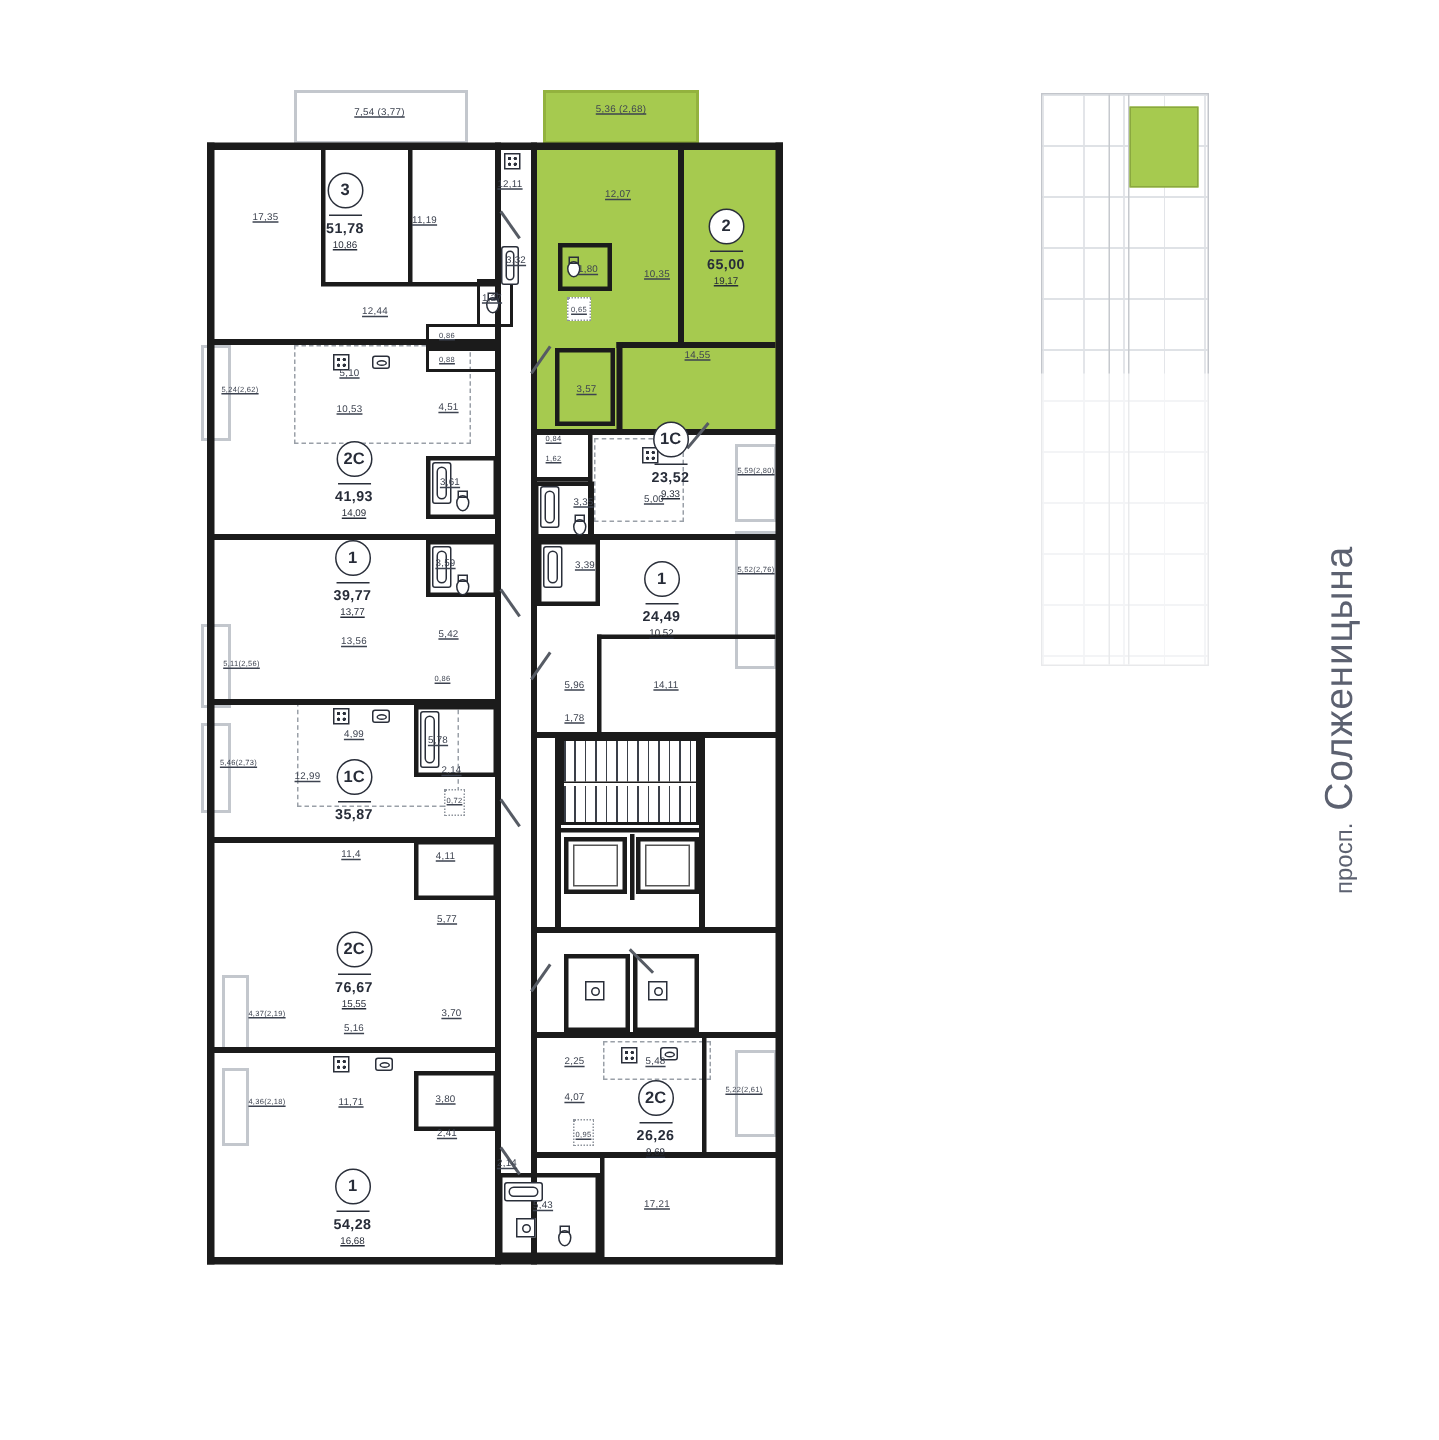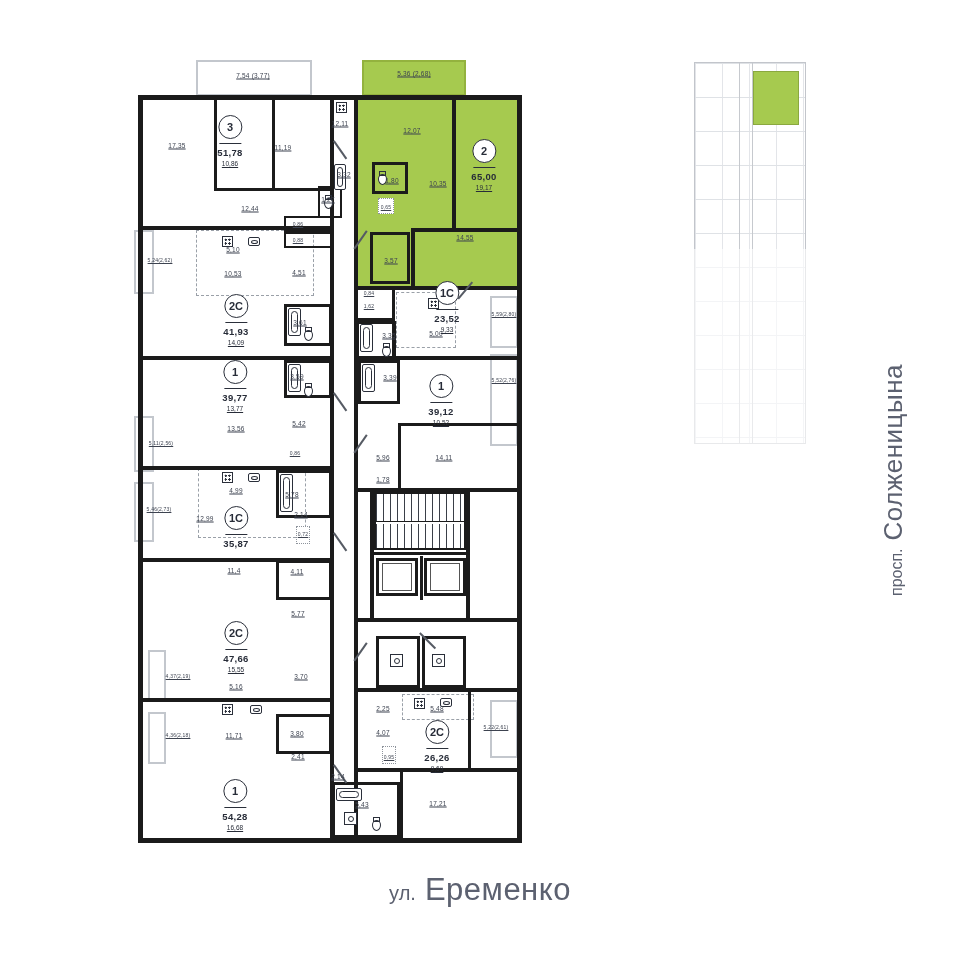--- a/index.html
+++ b/index.html
@@ -264,56 +264,52 @@
     <div class="living">13,77</div>
   </div>
   <div class="badge" style="left:236px;top:506px">
     <div class="circ">1C</div>
     <div class="rule"></div>
     <div class="area">35,87</div>
   </div>
   <div class="badge" style="left:236px;top:621px">
     <div class="circ">2C</div>
     <div class="rule"></div>
-    <div class="area">47,66</div>
+    <div class="area">76,67</div>
     <div class="living">15,55</div>
   </div>
   <div class="badge" style="left:235px;top:779px">
     <div class="circ">1</div>
     <div class="rule"></div>
     <div class="area">54,28</div>
     <div class="living">16,68</div>
   </div>
   <div class="badge" style="left:447px;top:281px">
     <div class="circ">1C</div>
     <div class="rule"></div>
     <div class="area">23,52</div>
     <div class="living">9,33</div>
   </div>
   <div class="badge" style="left:441px;top:374px">
     <div class="circ">1</div>
     <div class="rule"></div>
-    <div class="area">39,12</div>
+    <div class="area">24,49</div>
     <div class="living">10,52</div>
   </div>
   <div class="badge" style="left:437px;top:720px">
     <div class="circ">2C</div>
     <div class="rule"></div>
     <div class="area">26,26</div>
     <div class="living">9,69</div>
   </div>
 
   <div class="minimap">
     <div class="mm-corridor"></div>
     <div class="mm-highlight"></div>
     <div class="mm-fade"></div>
   </div>
 
-  <div class="street-bottom">
-    <span class="pre">ул.</span>
-    <span class="name">Еременко</span>
-  </div>
   <div class="street-right">
     <span class="pre">просп.</span>
     <span class="name">Солженицына</span>
   </div>
 
 </div>
 
 </body></html>

